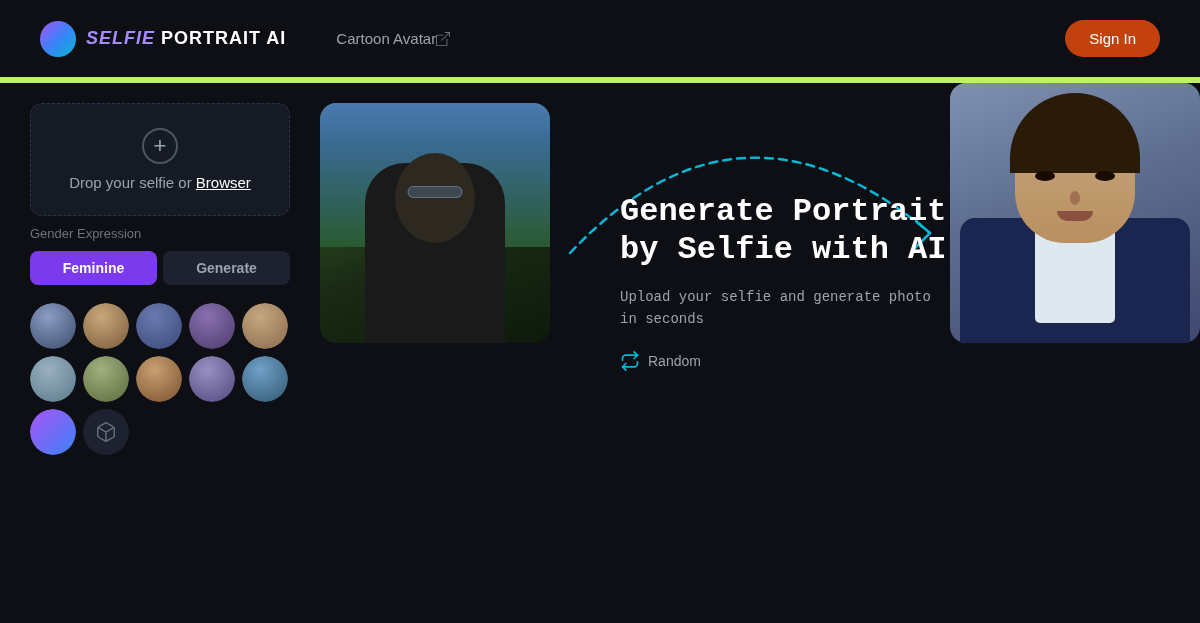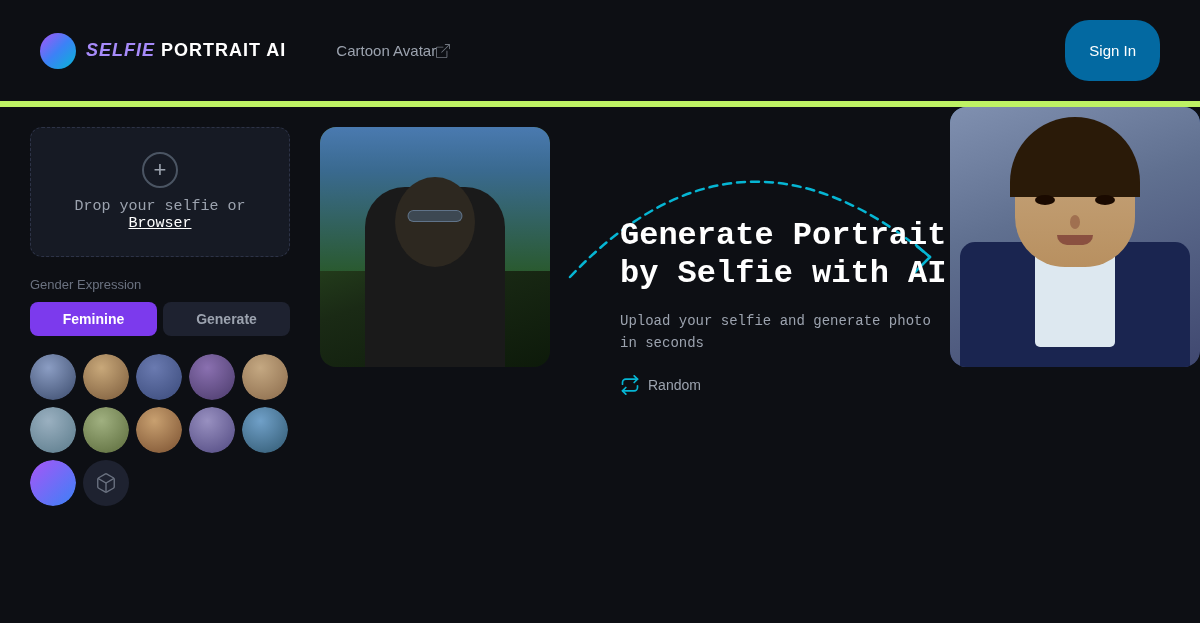--- a/index.html
+++ b/index.html
@@ -68,24 +68,24 @@
       width: 14px;
       height: 14px;
       opacity: 0.7;
     }
 
     .header-right {
       margin-left: auto;
     }
 
     .sign-in-btn {
-      background: #0369a1;
+      background: #c2410c;
       color: #fff;
       border: none;
-      padding: 22px 24px;
+      padding: 10px 24px;
       border-radius: 24px;
       font-size: 15px;
       cursor: pointer;
       font-weight: 500;
     }
 
     
     .main {
       display: flex;
       height: calc(623px - 79px);
@@ -120,31 +120,30 @@
       align-items: center;
       justify-content: center;
       color: #9ca3af;
       font-size: 22px;
     }
 
     .upload-text {
       color: #9ca3af;
       font-size: 15px;
       text-align: center;
-      font-family: Liberation Mono, monospace;
     }
 
     .upload-link {
       color: #fff;
       text-decoration: underline;
       cursor: pointer;
     }
 
     .gender-section {
-      margin-top: 20px;
+      margin-top: 10px;
     }
 
     .gender-label {
       color: #6b7280;
       font-size: 13px;
       margin-bottom: 10px;
     }
 
     .gender-toggle {
       display: flex;

